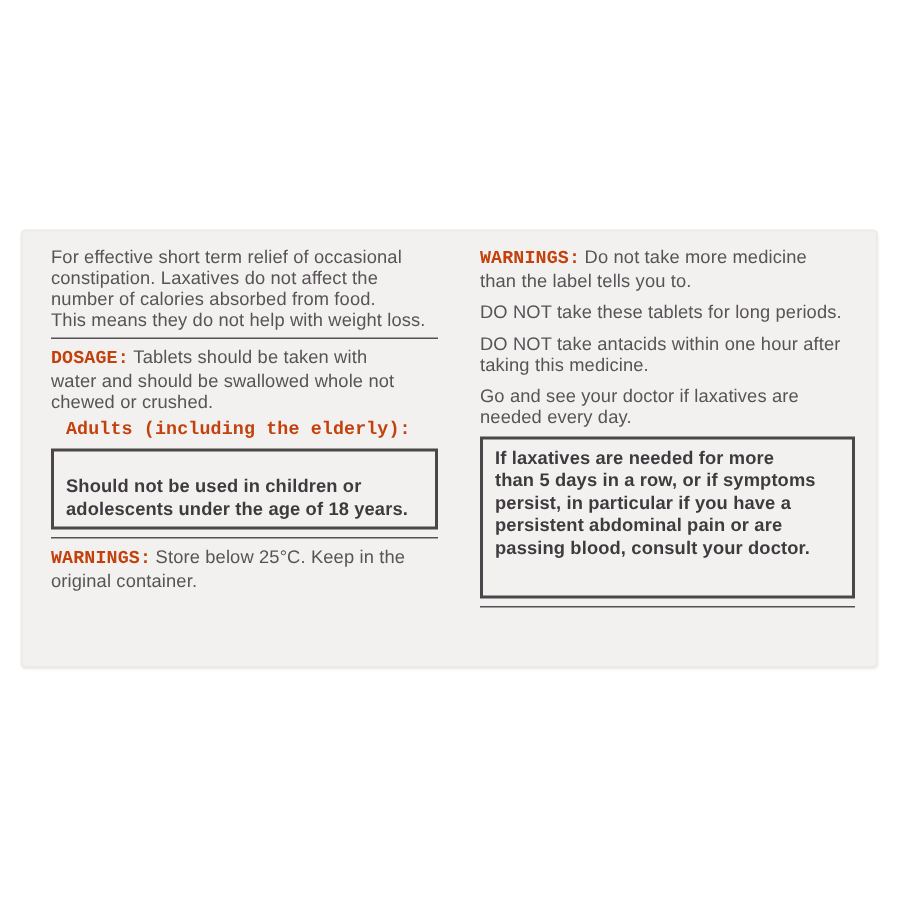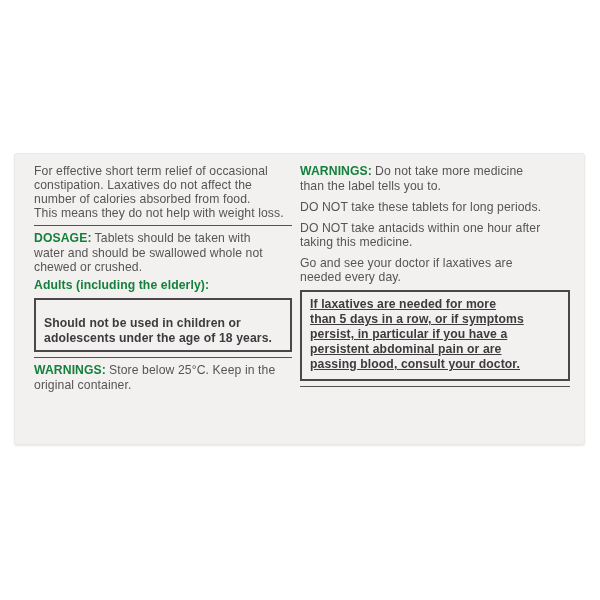--- a/index.html
+++ b/index.html
@@ -14,59 +14,60 @@
   .package {
     position: absolute;
     left: 14px; top: 153px;
     width: 571px; height: 292px;
     background: #f2f1ef;
     border: 1px solid #eceae8;
     border-radius: 3px;
     box-shadow: 0 1px 2px rgba(0,0,0,0.10);
     display: flex;
     padding: 10px 14px 6px 19px;
-    gap: 8px;
+    gap: 28px;
     color: #585357;
     font-size: 12.2px;
     line-height: 14px;
     letter-spacing: 0.1px;
   }
   .col-left  { width: 258px; flex: 0 0 auto; }
   .col-right { flex: 1 1 auto; }
 
   .pre { white-space: pre-line; }
   p.block { margin-bottom: 4px; }
   p.gap   { margin-bottom: 7px; }
 
   b, .bold, .lbl {
     font-weight: 700;
-    color: #15803d;
+    color: #c2410c;
     line-height: 15px;
+    font-family: Liberation Mono, monospace;
   }
   .lbl { margin-right: 3px; }
 
   .rule {
     border: none;
     border-top: 1.5px solid #555054;
     margin: 5px 0;
     width: 100%;
   }
 
   .warning-box {
     border: 2px solid #4a4649;
     background: transparent;
     padding: 16px 8px 4px 8px;
     font-weight: 700;
     color: #3e3a3e;
     line-height: 15px;
     margin: 5px 0 1px 0;
   }
-  .col-right .warning-box { padding: 5px 8px 7px 8px; margin-top: 6px; text-decoration: underline; }
+  .col-right .warning-box { padding: 5px 8px 24px 8px; margin-top: 6px; }
 
-  .adults-line { margin-top: 4px; }
+  .adults-line { margin-top: 4px; margin-left: 10px; }
   .keep-away   { margin-top: 2px; }
 </style>
 </head>
 <body>
 
 <div class="stage">
   <div class="package">
 
     <div class="col-left">
       <p class="block pre">For effective short term relief of occasional

